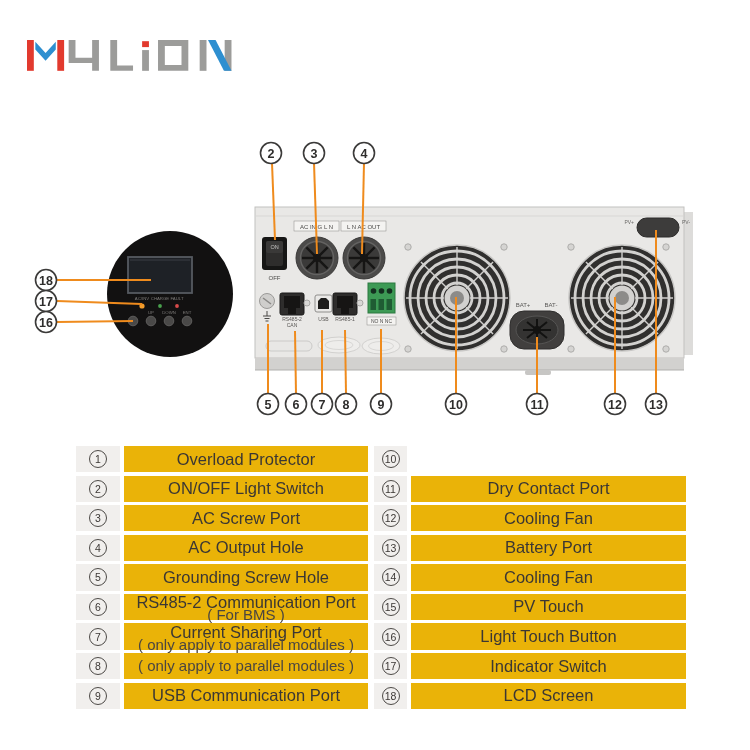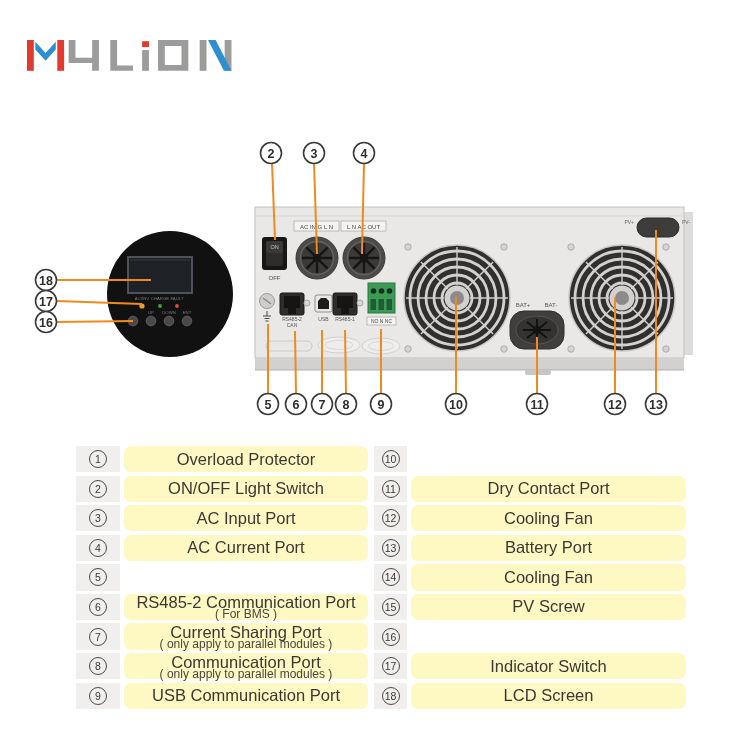--- a/index.html
+++ b/index.html
@@ -9,23 +9,23 @@
   }
   .diagram-svg{position:absolute;left:0;top:0;}
   .parts-table{position:absolute;left:76px;top:446px;display:flex;gap:6px;}
   .col{display:flex;flex-direction:column;}
   .col-left{width:292px;}
   .col-right{width:312px;}
   .trow{display:flex;gap:4px;height:26.2px;margin-bottom:3.4px;}
   .numcell{background:#f1efed;display:flex;align-items:center;justify-content:center;flex:none;}
   .col-left .numcell{width:44px;}
   .col-right .numcell{width:33px;}
-  .labelcell{background:#fef9c3;flex:1;display:flex;flex-direction:column;align-items:center;justify-content:center;text-align:center;border-radius:7px;}
+  .labelcell{background:#eab308;flex:1;display:flex;flex-direction:column;align-items:center;justify-content:center;text-align:center;}
   .lbl{font-size:16.5px;color:#3b3734;line-height:17px;white-space:nowrap;}
-  .note{font-size:12px;color:#4a4541;line-height:9px;margin-top:-1px;white-space:nowrap;text-align:right;}
+  .note{font-size:15px;color:#4a4541;line-height:9px;margin-top:-1px;white-space:nowrap;text-align:right;}
   .circ{width:16px;height:16px;border:1.2px solid #4d4a47;border-radius:50%;
         display:flex;align-items:center;justify-content:center;font-size:10.5px;color:#3b3734;}
 </style>
 </head>
 <body>
 
 <svg class="diagram-svg" width="750" height="445" viewBox="0 0 750 445">
   <title>mylion</title>
   <defs>
     <g id="fan">
@@ -328,34 +328,37 @@
         </div>
       <div class="labelcell">
           <span class="lbl">ON/OFF Light Switch</span>
         </div>
     </div>
     <div class="trow">
       <div class="numcell">
           <span class="circ">3</span>
         </div>
       <div class="labelcell">
-          <span class="lbl">AC Input Port</span>
+          <span class="lbl">AC Screw Port</span>
         </div>
     </div>
     <div class="trow">
       <div class="numcell">
           <span class="circ">4</span>
         </div>
       <div class="labelcell">
-          <span class="lbl">AC Current Port</span>
+          <span class="lbl">AC Output Hole</span>
         </div>
     </div>
     <div class="trow">
       <div class="numcell">
           <span class="circ">5</span>
+        </div>
+      <div class="labelcell">
+          <span class="lbl">Grounding Screw Hole</span>
         </div>
     </div>
     <div class="trow">
       <div class="numcell">
           <span class="circ">6</span>
         </div>
       <div class="labelcell">
         <span class="lbl">RS485-2 Communication Port</span>
         <span class="note">( For BMS )</span>
       </div>
@@ -367,21 +370,20 @@
       <div class="labelcell">
         <span class="lbl">Current Sharing Port</span>
         <span class="note">( only apply to parallel modules )</span>
       </div>
     </div>
     <div class="trow">
       <div class="numcell">
           <span class="circ">8</span>
         </div>
       <div class="labelcell">
-        <span class="lbl">Communication Port</span>
         <span class="note">( only apply to parallel modules )</span>
       </div>
     </div>
     <div class="trow">
       <div class="numcell">
           <span class="circ">9</span>
         </div>
       <div class="labelcell">
           <span class="lbl">USB Communication Port</span>
         </div>
@@ -424,26 +426,29 @@
         </div>
       <div class="labelcell">
           <span class="lbl">Cooling Fan</span>
         </div>
     </div>
     <div class="trow">
       <div class="numcell">
           <span class="circ">15</span>
         </div>
       <div class="labelcell">
-          <span class="lbl">PV Screw</span>
+          <span class="lbl">PV Touch</span>
         </div>
     </div>
     <div class="trow">
       <div class="numcell">
           <span class="circ">16</span>
+        </div>
+      <div class="labelcell">
+          <span class="lbl">Light Touch Button</span>
         </div>
     </div>
     <div class="trow">
       <div class="numcell">
           <span class="circ">17</span>
         </div>
       <div class="labelcell">
           <span class="lbl">Indicator Switch</span>
         </div>
     </div>

